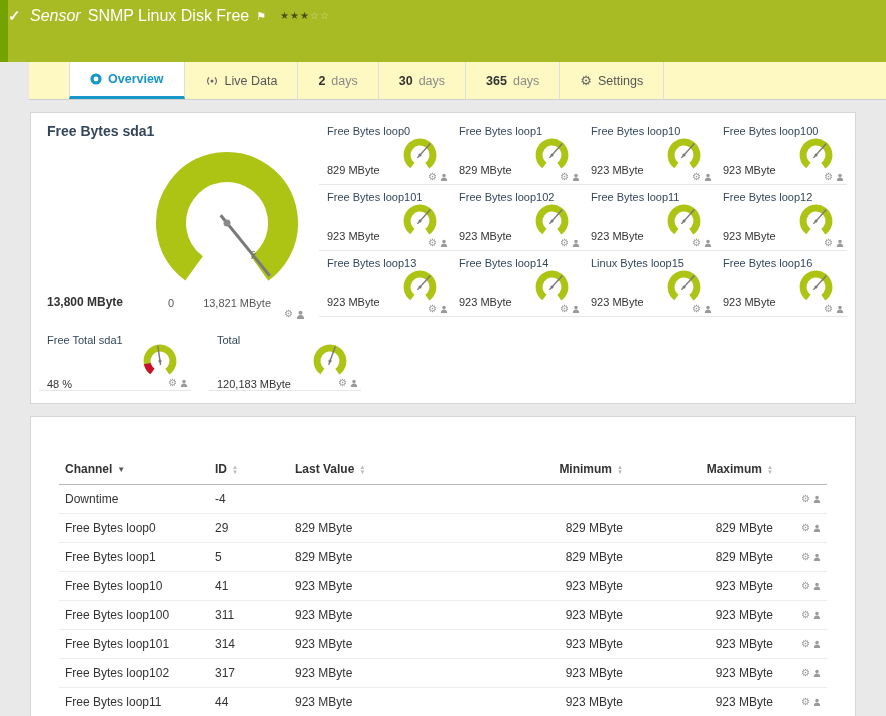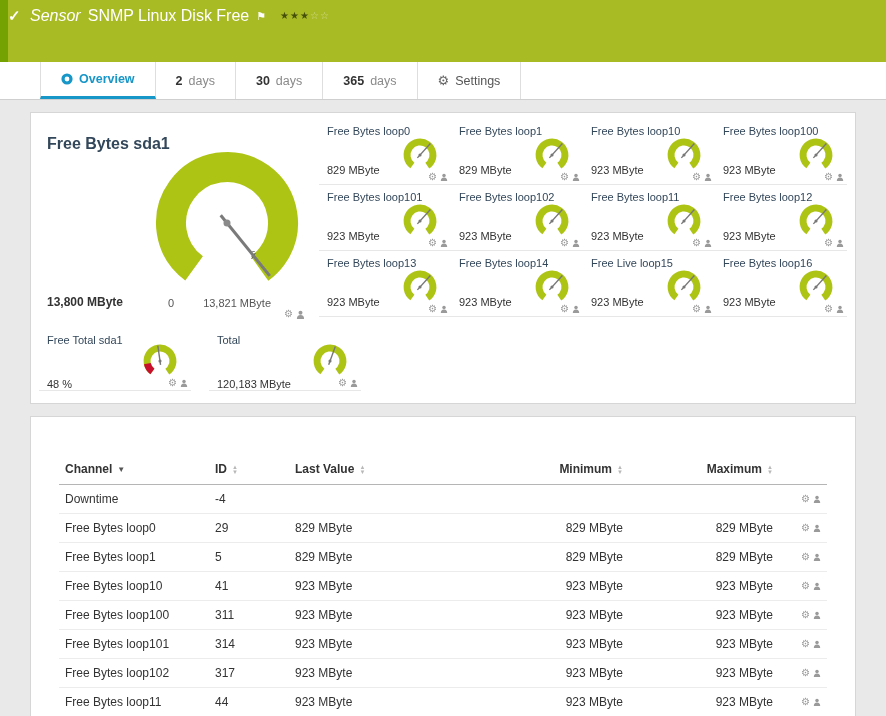--- a/index.html
+++ b/index.html
@@ -17,39 +17,39 @@
   .header-main { padding:7px 16px 0 30px; }
   .title-line { font-size:16px; line-height:18px; }
   .sensor-kind { font-style:italic; margin-right:7px; }
   .flag-icon { font-size:11px; margin-left:7px; vertical-align:top; cursor:pointer; }
   .star-rating { margin-left:14px; font-size:10px; letter-spacing:1px; vertical-align:top; display:inline-block; cursor:pointer; }
   .star.filled { color:#46500a; }
   .star.empty { color:#d3dc8e; }
   .status-badge { font-size:11px; font-weight:bold; margin:7px 0 0 18px; }
 
   
-  .tabbar { height:38px; background:#ffffff; border-bottom:1px solid #cfcfcf; display:flex; align-items:stretch; padding-left:40px; }
+  .tabbar { height:38px; background:#fef9c3; border-bottom:1px solid #cfcfcf; display:flex; align-items:stretch; padding-left:40px;margin-left:29px; }
   .tab { display:flex; align-items:center; gap:6px; padding:0 20px; font-size:12.5px; color:#555;
          border-right:1px solid #dedede; cursor:pointer; white-space:nowrap; }
   .tab:first-child { border-left:1px solid #dedede; }
   .tab.active { background:#fff; color:#1796c8; border-bottom:3px solid #1796c8; font-weight:bold; }
   .tab .num { font-weight:bold; color:#333; }
   .tab .days { color:#8a8a8a; }
   .tab-ico { display:inline-flex; align-items:center; }
   .gear-glyph { font-size:13px; color:#666; line-height:1; }
 
   
   .content { padding:12px 30px 0; }
   .panel { background:#fff; border:1px solid #d6d6d6; }
   .panel-gauges { padding:6px 8px 12px; margin-bottom:12px; }
   .gauge-top { display:flex; }
 
   
   .big-cell { width:280px; height:202px; position:relative; flex:none; cursor:pointer; }
-  .big-title { position:absolute; left:8px; top:16px; font-size:16px; font-weight:bold; color:#33475a; }
+  .big-title { position:absolute; left:8px; top:4px; font-size:14px; font-weight:bold; color:#33475a; }
   .big-gauge-svg { position:absolute; left:108px; top:24px; }
   .big-value { position:absolute; left:8px; bottom:12px; font-size:12px; font-weight:bold; color:#333;margin-top:26px; }
   .scale-min { position:absolute; left:129px; bottom:12px; font-size:11px; color:#555; }
   .scale-max { position:absolute; right:48px; bottom:12px; font-size:11px; color:#555; }
   .big-cell .cell-icons { position:absolute; right:14px; bottom:2px; }
 
   
   .gauge-grid { flex:1; display:flex; flex-wrap:wrap; align-content:flex-start; }
   .gauge-cell { width:25%; height:66px; position:relative; border-bottom:1px solid #e7e7e7; padding:6px 8px; cursor:pointer; }
   .gauge-label { font-size:11px; color:#33475a; white-space:nowrap; overflow:hidden; }
@@ -94,20 +94,30 @@
 <div class="tabbar">
   <div class="tab active">
     <span class="tab-ico">
       <svg width="12" height="12">
           <circle cx="6" cy="6" r="4" fill="none" stroke="#1796c8" stroke-width="3.2"></circle>
         </svg>
     </span>
     <span>Overview</span>
   </div>
   <div class="tab">
+    <span class="tab-ico">
+      <svg width="14" height="12" viewBox="0 0 14 12">
+        <circle cx="7" cy="6" r="1.5" fill="#666"></circle>
+        <path d="M4 2.5 A5 5 0 0 0 4 9.5" fill="none" stroke="#666" stroke-width="1.1"></path>
+        <path d="M10 2.5 A5 5 0 0 1 10 9.5" fill="none" stroke="#666" stroke-width="1.1"></path>
+      </svg>
+    </span>
+    <span>Live Data</span>
+  </div>
+  <div class="tab">
     <span class="num">2</span>
     <span class="days">days</span>
   </div>
   <div class="tab">
     <span class="num">30</span>
     <span class="days">days</span>
   </div>
   <div class="tab">
     <span class="num">365</span>
     <span class="days">days</span>
@@ -298,21 +308,21 @@
     <span class="gauge-value">923 MByte</span>
     <span class="cell-icons">
       <span class="gear-ico">⚙</span>
       <svg width="8" height="8" viewBox="0 0 10 10">
         <circle cx="5" cy="3" r="2.2" fill="#9a9a9a"></circle>
         <path d="M1 10 a4 4.5 0 0 1 8 0 z" fill="#9a9a9a"></path>
       </svg>
     </span>
   </div>
           <div class="gauge-cell">
-    <div class="gauge-label">Free Live loop15</div>
+    <div class="gauge-label">Linux Bytes loop15</div>
     <svg class="gauge-svg" width="38" height="38" viewBox="0 0 44 44">
       <circle cx="22" cy="22" r="15" fill="none" stroke="#aec414" stroke-width="8" stroke-dasharray="75.4 18.9" transform="rotate(126 22 22)"></circle>
       <line class="needle" x1="22" y1="26.5" x2="22" y2="4" stroke="#777" stroke-width="1.6" transform="rotate(42 22 22)"></line>
       <circle cx="22" cy="22" r="1.8" fill="#777"></circle>
     </svg>
     <span class="gauge-value">923 MByte</span>
     <span class="cell-icons">
       <span class="gear-ico">⚙</span>
       <svg width="8" height="8" viewBox="0 0 10 10">
         <circle cx="5" cy="3" r="2.2" fill="#9a9a9a"></circle>

